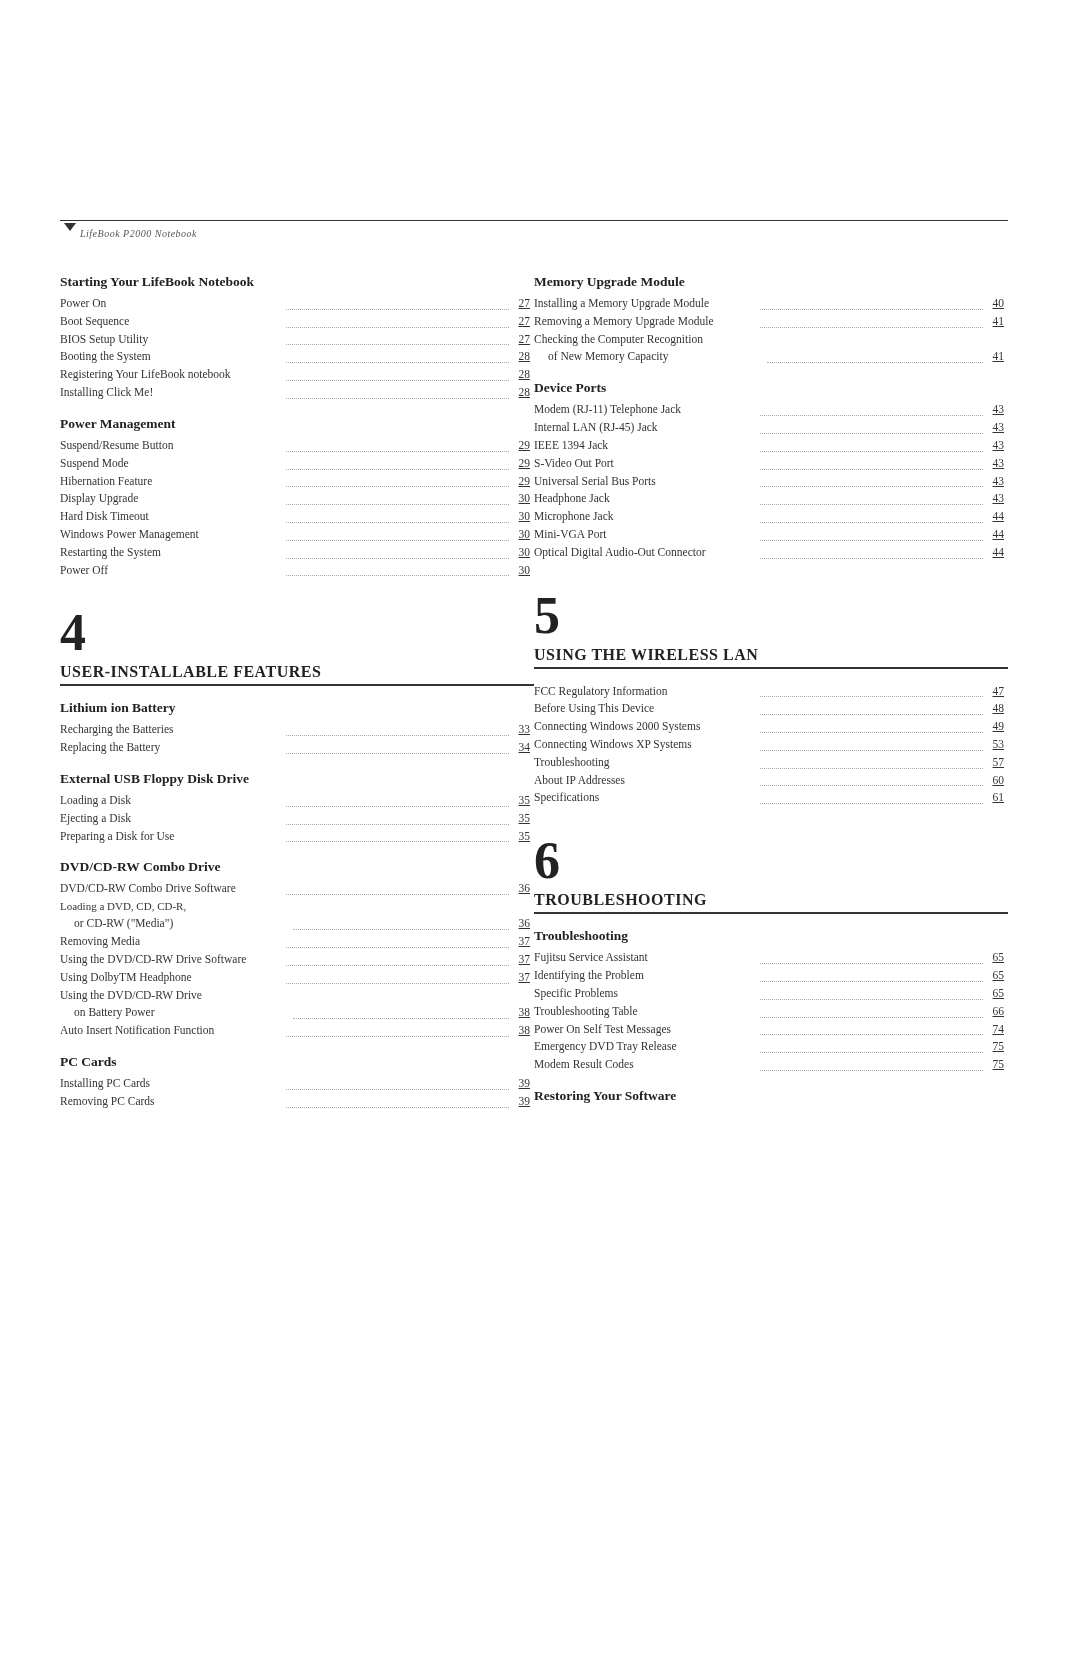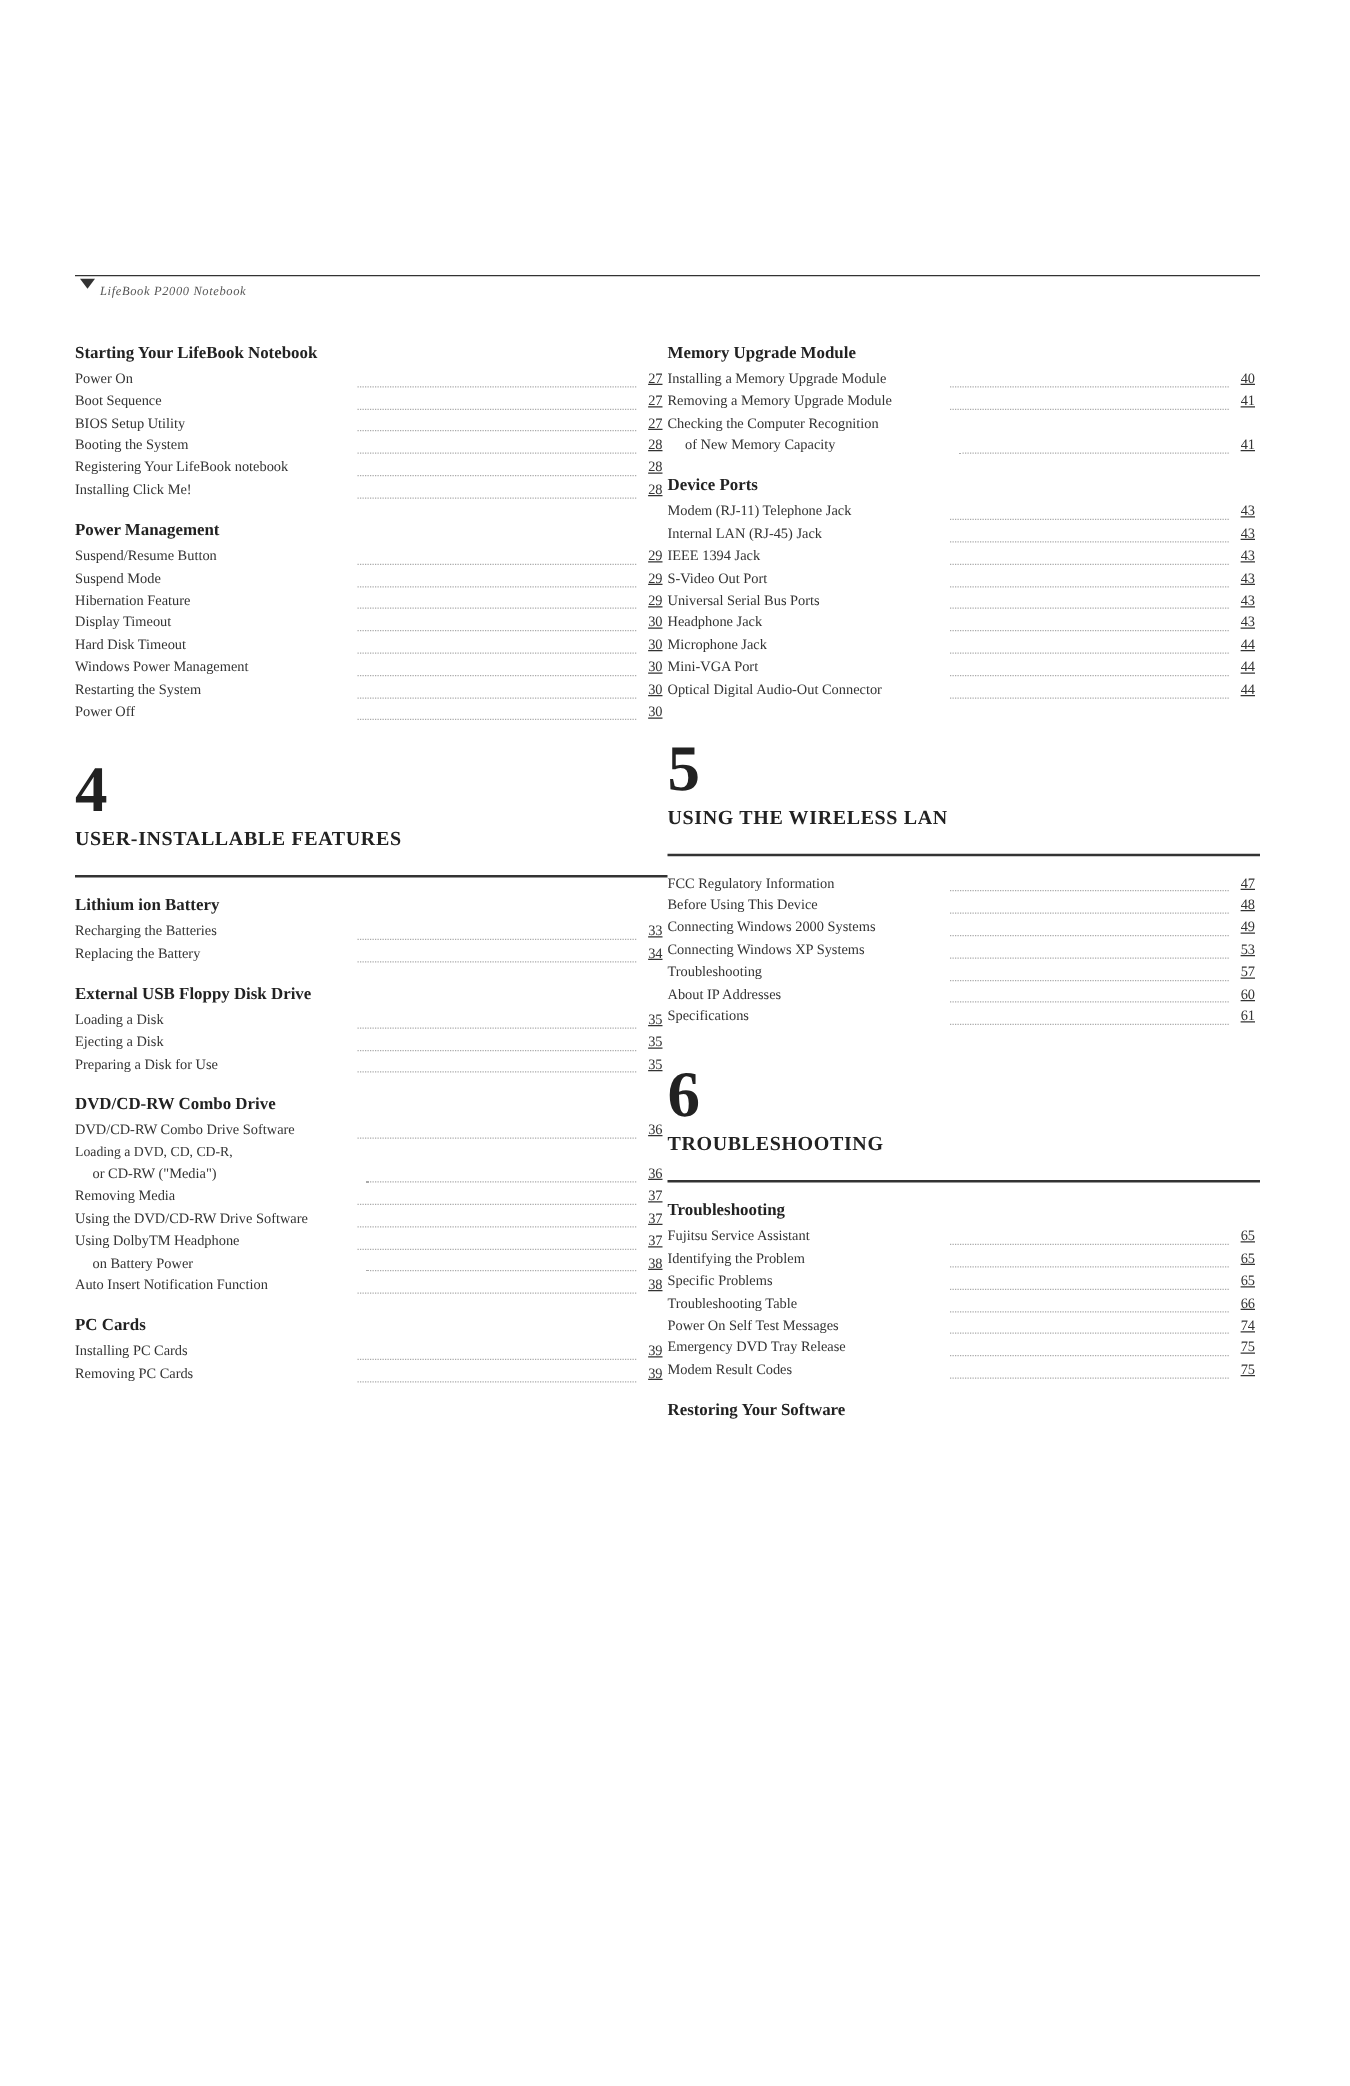--- a/index.html
+++ b/index.html
@@ -78,21 +78,21 @@
       margin-bottom: 4px;
     }
 
     .section-title {
       font-size: 16px;
       font-weight: bold;
       text-transform: uppercase;
       color: #222;
       letter-spacing: 0.5px;
       border-bottom: 2px solid #333;
-      padding-bottom: 19px;
+      padding-bottom: 3px;
       margin-bottom: 14px;
     }
 
     .subsection-title {
       font-size: 13.5px;
       font-weight: bold;
       color: #222;
       margin-bottom: 5px;
       margin-top: 14px;
     }
@@ -188,21 +188,21 @@
           <span class="entry-text">Suspend Mode</span>
           <span class="dots"></span>
           <span class="page-num">29</span>
         </div>
         <div class="toc-entry">
           <span class="entry-text">Hibernation Feature</span>
           <span class="dots"></span>
           <span class="page-num">29</span>
         </div>
         <div class="toc-entry">
-          <span class="entry-text">Display Timeout</span>
+          <span class="entry-text">Display Upgrade</span>
           <span class="dots"></span>
           <span class="page-num">30</span>
         </div>
         <div class="toc-entry">
           <span class="entry-text">Hard Disk Timeout</span>
           <span class="dots"></span>
           <span class="page-num">30</span>
         </div>
         <div class="toc-entry">
           <span class="entry-text">Windows Power Management</span>
@@ -285,20 +285,21 @@
           <span class="dots"></span>
           <span class="page-num">37</span>
         </div>
         <div class="toc-entry">
           <span class="entry-text">Using DolbyTM Headphone</span>
           <span class="dots"></span>
           <span class="page-num">37</span>
         </div>
 
         <div class="toc-entry-wrap">
+          <div style="font-size:11.5px; color:#333; line-height:1.55;">Using the DVD/CD-RW Drive</div>
           <div class="toc-entry">
             <span class="entry-text" style="padding-left:14px;">on Battery Power</span>
             <span class="dots"></span>
             <span class="page-num">38</span>
           </div>
         </div>
         <div class="toc-entry">
           <span class="entry-text">Auto Insert Notification Function</span>
           <span class="dots"></span>
           <span class="page-num">38</span>

